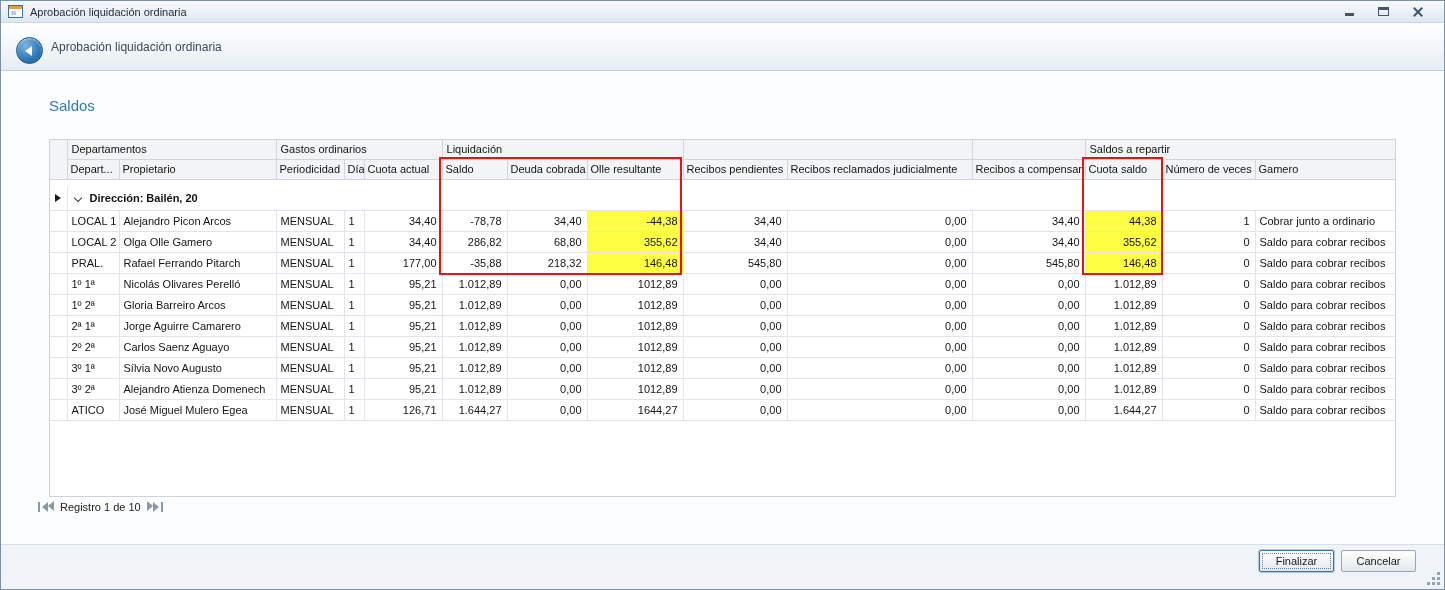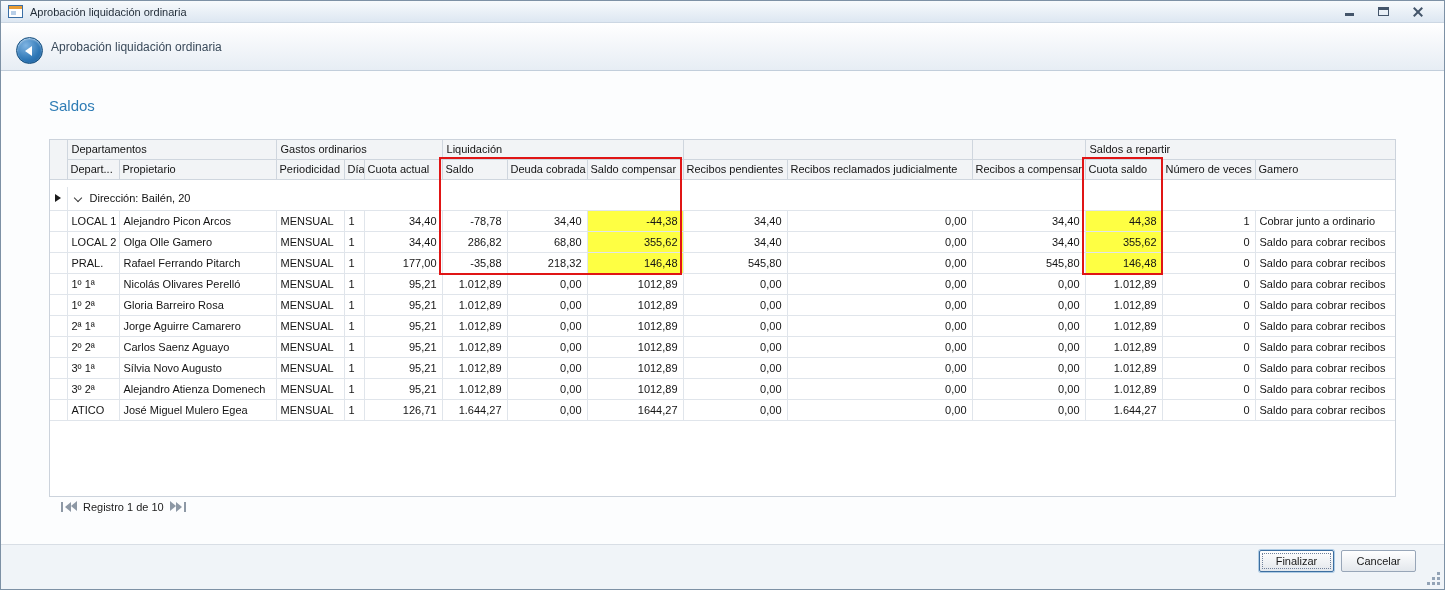--- a/index.html
+++ b/index.html
@@ -41,40 +41,40 @@
   .grid-container { position:absolute; left:48px; top:138px; width:1347px; height:358px;
     border:1px solid #ccd3dc; background:#fff; overflow:hidden; }
   table { border-collapse:collapse; table-layout:fixed; width:1345px; font-size:11px; }
   th,td { white-space:nowrap; overflow:hidden; }
   th.band { height:19px; background:#f2f4f6; border-right:1px solid #cfd6de; border-bottom:1px solid #cfd6de;
     font-weight:normal; text-align:left; padding:0 4px; color:#141414; }
   th.band.ind { border-bottom:1px solid #cfd6de; }
   th.head { height:20px; background:#f2f4f6; border-right:1px solid #cfd6de; border-bottom:1px solid #cfd6de;
     font-weight:normal; text-align:left; padding:0 3px; color:#141414; }
   tr.spacer-row td { height:8px; background:#fff; }
-  tr.group-row td { height:23px; border-bottom:1px solid #e0e5eb; font-weight:normal; color:#111; }
+  tr.group-row td { height:23px; border-bottom:1px solid #e0e5eb; font-weight:bold; color:#111; }
   td.ind-cell { border-right:1px solid #e0e5eb; background:#fff; }
   .row-ind { display:inline-block; width:0; height:0; border-left:6px solid #1b1b1b;
     border-top:4px solid transparent; border-bottom:4px solid transparent; margin-left:5px; }
   .chev { display:inline-block; width:6px; height:6px; border-right:1.6px solid #3c3c3c; border-bottom:1.6px solid #3c3c3c;
     transform:rotate(45deg); margin:0 9px 2px 7px; }
   .group-label { vertical-align:1px; }
   tr.data-row td { height:21px; border-bottom:1px solid #e0e5eb; }
   td.cell { border-right:1px solid #e0e5eb; padding:0 5px 0 4px; color:#141414; }
   td.cell.right { text-align:right; }
   td.cell.left { text-align:left; }
   td.cell.hl { background:var(--hl,#feff43); }
 
   
   .annotation { position:absolute; border:2px solid var(--annot,#e01515); pointer-events:none; z-index:5; background:transparent; }
   .annot-liq { left:438px; top:156px; width:243px; height:118px; }
   .annot-cuota { left:1081px; top:156px; width:81px; height:118px; }
 
   
-  .pager { position:absolute; left:60px; top:500px; display:flex; align-items:center; gap:0; font-size:11px; color:#222; }
+  .pager { position:absolute; left:37px; top:500px; display:flex; align-items:center; gap:0; font-size:11px; color:#222; }
   .tri-l { display:inline-block; width:0; height:0; border-top:5px solid transparent; border-bottom:5px solid transparent; border-right:6px solid #8d98a5; }
   .tri-r { display:inline-block; width:0; height:0; border-top:5px solid transparent; border-bottom:5px solid transparent; border-left:6px solid #8d98a5; }
   .bar-l { display:inline-flex; border-left:2px solid #8d98a5; padding-left:2px; }
   .bar-r { display:inline-flex; border-right:2px solid #8d98a5; padding-right:2px; }
   .pager-label { margin:0 6px; }
 
   
   .footer-divider { position:absolute; left:0; right:0; top:543px; height:1px; background:#d8dee5; }
   .footer { position:absolute; left:0; right:0; top:544px; bottom:0; background:#f0f4f8; }
   .btn { position:absolute; top:5px; height:22px; width:75px; display:flex; align-items:center; justify-content:center;
@@ -145,21 +145,21 @@
             <th class="band" colspan="3">Saldos a repartir</th>
           </tr>
           <tr>
             <th class="head">Depart...</th>
             <th class="head">Propietario</th>
             <th class="head">Periodicidad</th>
             <th class="head">Día</th>
             <th class="head">Cuota actual</th>
             <th class="head">Saldo</th>
             <th class="head">Deuda cobrada</th>
-            <th class="head">Saldo compensar</th>
+            <th class="head">Olle resultante</th>
             <th class="head">Recibos pendientes</th>
             <th class="head">Recibos reclamados judicialmente</th>
             <th class="head">Recibos a compensar</th>
             <th class="head">Cuota saldo</th>
             <th class="head">Número de veces</th>
             <th class="head">Gamero</th>
           </tr>
           <tr class="spacer-row">
             <td colspan="15"></td>
           </tr>
@@ -231,21 +231,21 @@
             <td class="cell right">0,00</td>
             <td class="cell right">0,00</td>
             <td class="cell right">0,00</td>
             <td class="cell right">1.012,89</td>
             <td class="cell right">0</td>
             <td class="cell left">Saldo para cobrar recibos</td>
           </tr>
           <tr class="data-row">
             <td class="ind-cell"></td>
             <td class="cell left">1º 2ª</td>
-            <td class="cell left">Gloria Barreiro Rosa</td>
+            <td class="cell left">Gloria Barreiro Arcos</td>
             <td class="cell left">MENSUAL</td>
             <td class="cell left">1</td>
             <td class="cell right">95,21</td>
             <td class="cell right">1.012,89</td>
             <td class="cell right">0,00</td>
             <td class="cell right">1012,89</td>
             <td class="cell right">0,00</td>
             <td class="cell right">0,00</td>
             <td class="cell right">0,00</td>
             <td class="cell right">1.012,89</td>

